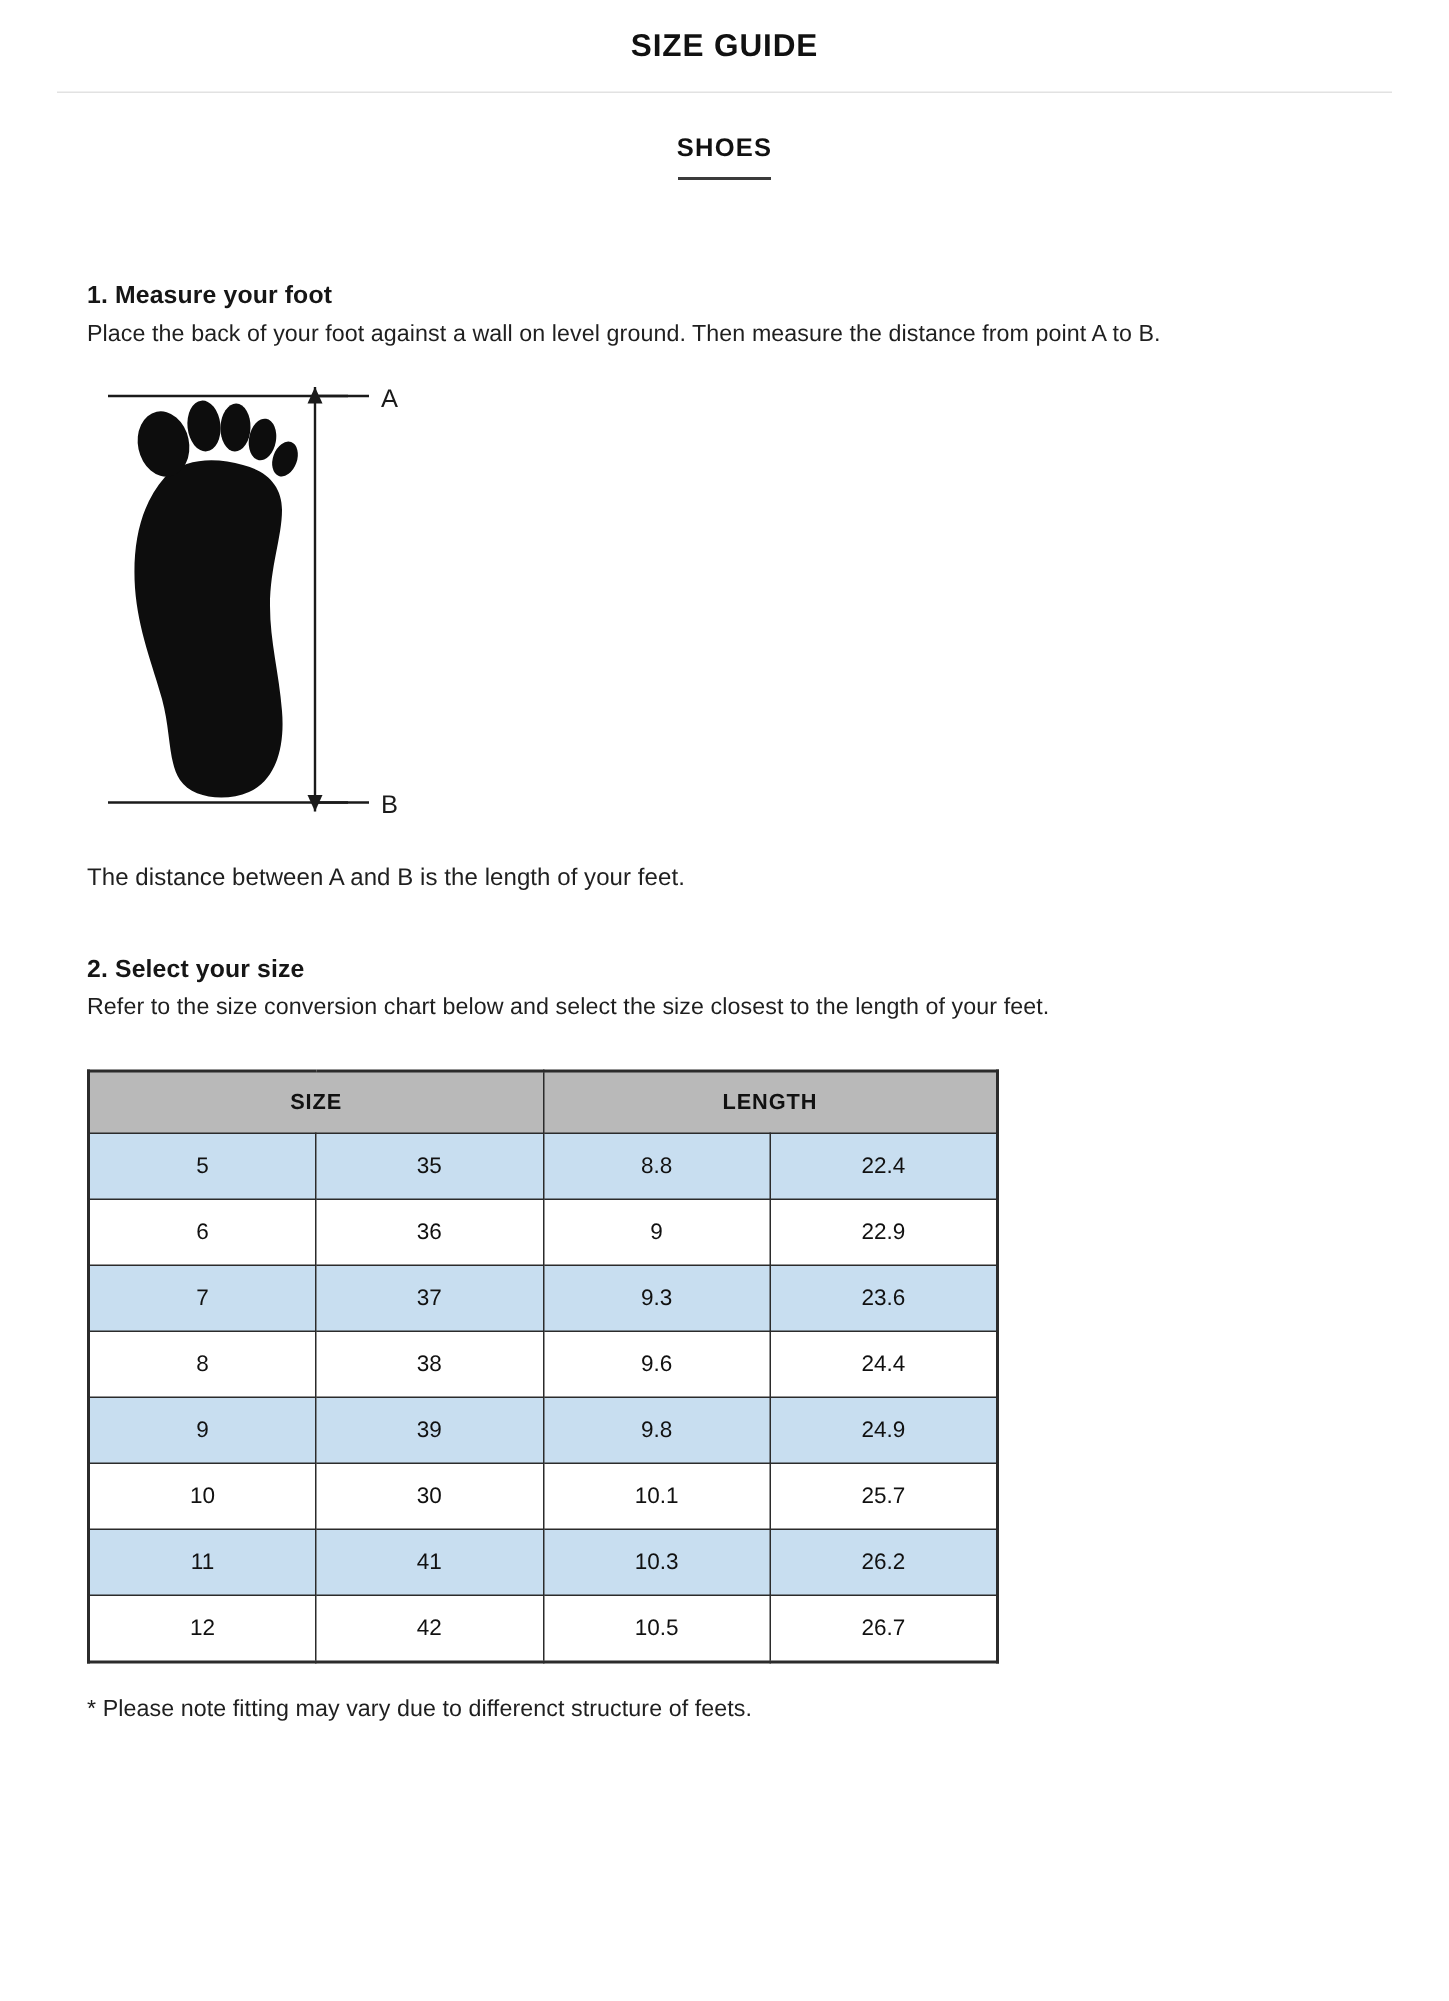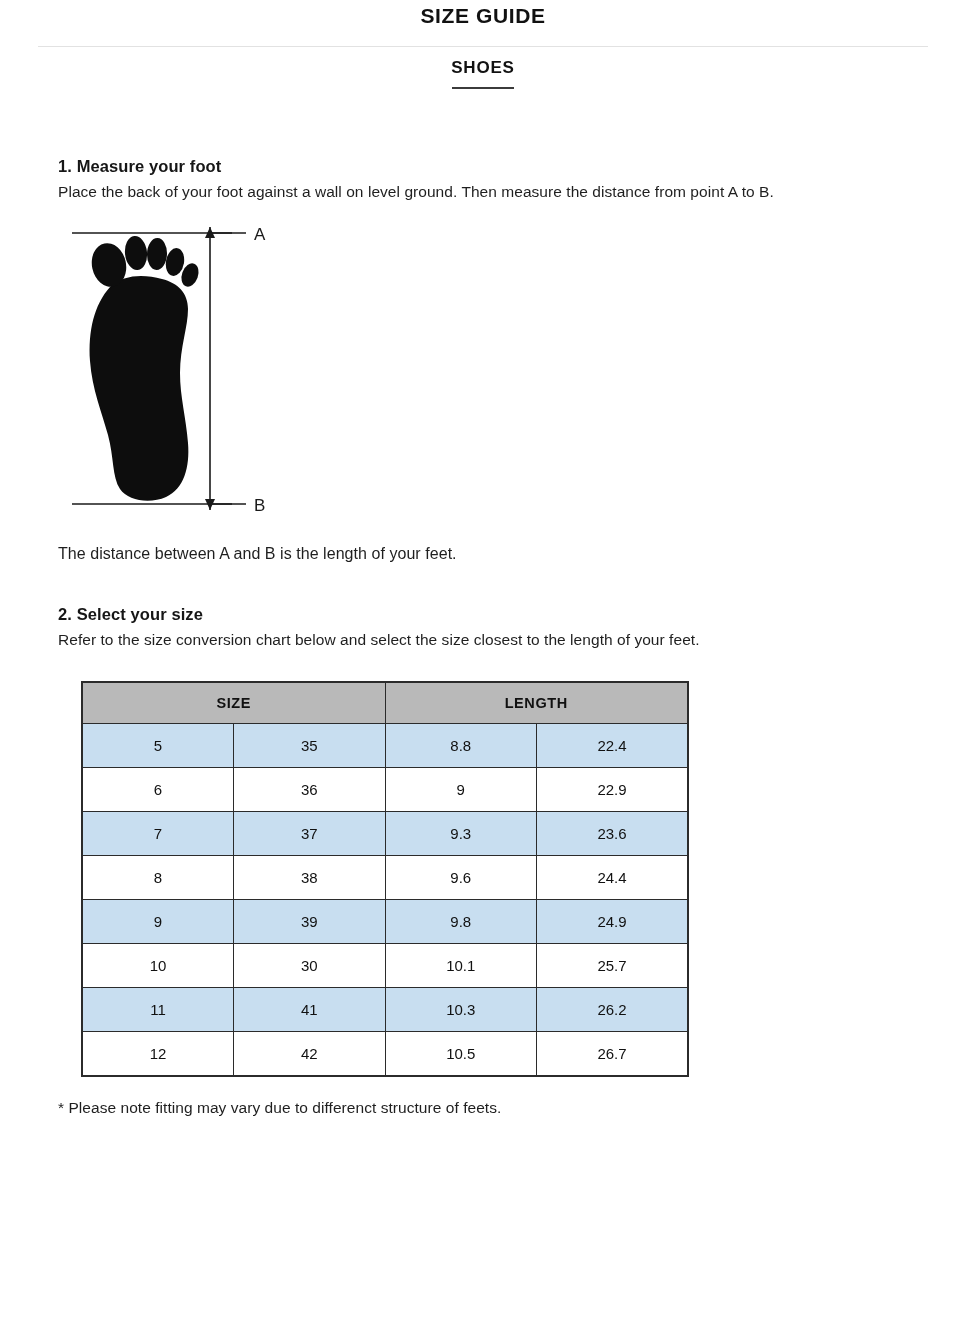--- a/index.html
+++ b/index.html
@@ -20,35 +20,35 @@
     position: relative;
     padding: 0;
   }
 
   
   .page-title {
     text-align: center;
     font-size: 21px;
     font-weight: bold;
     letter-spacing: 0.6px;
-    padding-top: 4px;
+    padding-top: 19px;
     padding-bottom: 18px;
     color: #111;
   }
   .title-rule {
     height: 1px;
     background: #e2e2e2;
     margin: 0 38px;
   }
   .section-title {
     text-align: center;
     font-size: 17px;
     font-weight: bold;
     letter-spacing: 0.8px;
-    margin-top: 11px;
+    margin-top: 27px;
     color: #111;
   }
   .section-underline {
     width: 62px;
     height: 2px;
     background: #3b3b3b;
     margin: 9px auto 0 auto;
   }
 
   
@@ -82,21 +82,21 @@
   
   .diagram {
     margin-top: 18px;
     margin-bottom: 20px;
     margin-left: 6px;
   }
 
   
   .table-wrap {
     margin-top: 30px;
-    padding: 0 81px;
+    padding: 0 58px;
   }
   table.size-table {
     border-collapse: collapse;
     width: 608px;
     border: 2px solid #2b2b2b;
     table-layout: fixed;
   }
   table.size-table th,
   table.size-table td {
     border: 1px solid #2b2b2b;

